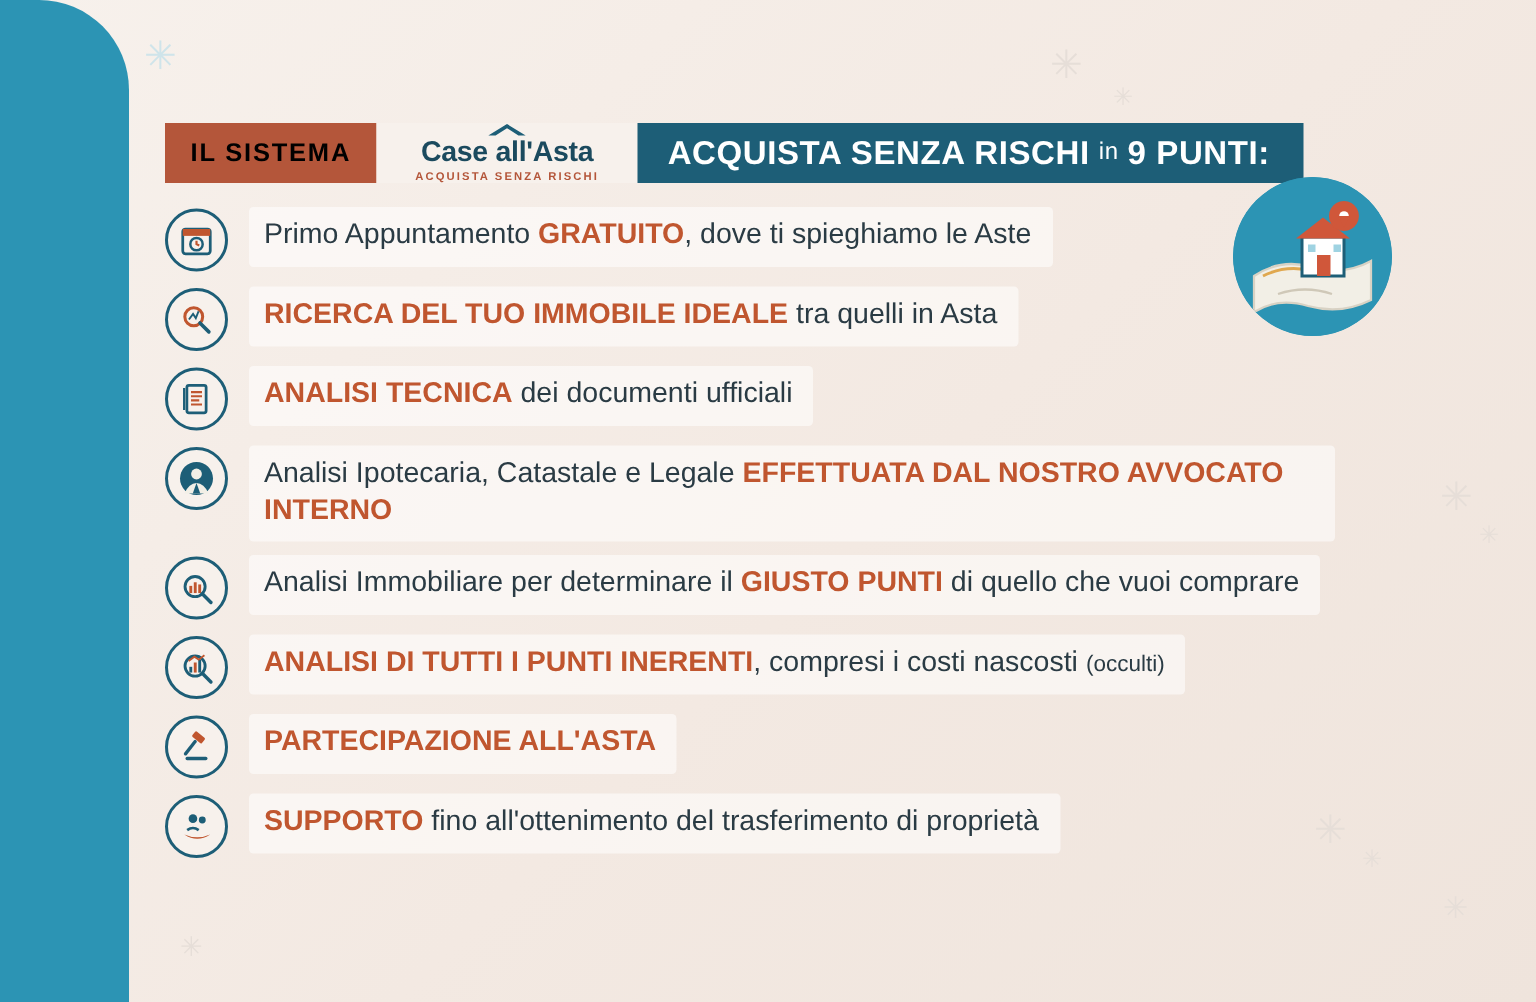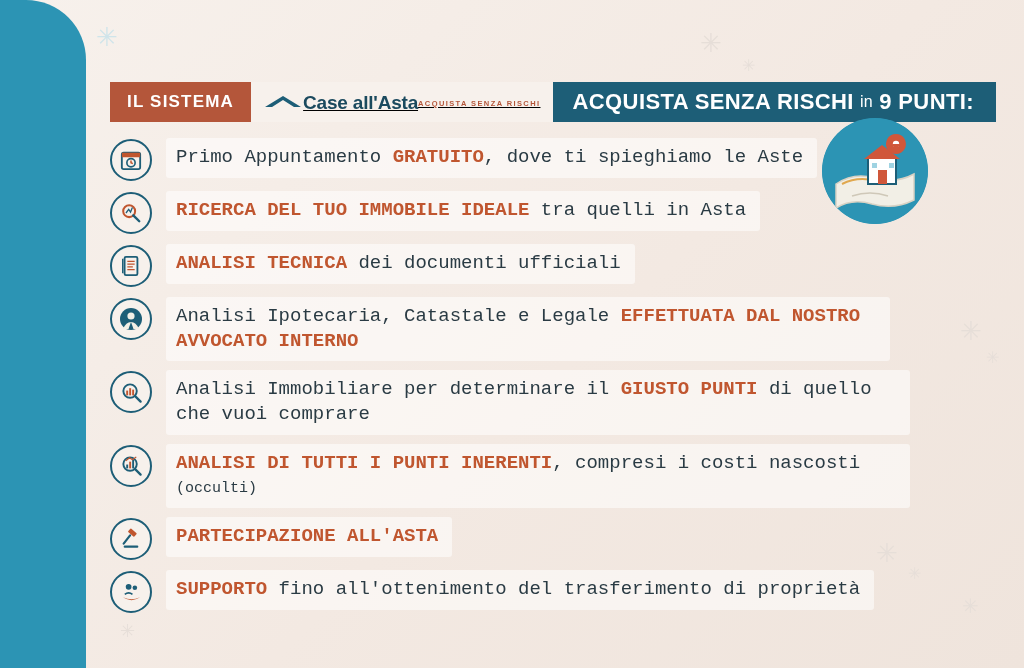--- a/index.html
+++ b/index.html
@@ -44,37 +44,36 @@
   #header {
     position: absolute;
     left: 110px;
     top: 82px;
     display: flex;
     align-items: stretch;
     height: 40px;
   }
   #tag-sistema {
     background: #b4563a;
-    color: #ffffff;
+    color: #000000;
     font-weight: bold;
     font-size: 17px;
     letter-spacing: 1.2px;
     display: flex;
     align-items: center;
     padding: 0 17px;
   }
   #brand {
     background: #f7f1ec;
     display: flex;
-    flex-direction: row;
+    flex-direction: column;
     align-items: center;
     justify-content: center;
     padding: 0 12px;
     min-width: 150px;
-    text-decoration: underline;
   }
   #brand-roof {
     width: 40px;
     height: 13px;
     margin-bottom: 1px;
   }
   #brand-name {
     font-size: 19px;
     font-weight: bold;
     color: #1b4a5e;
@@ -109,21 +108,20 @@
     border-radius: 50%;
     background: #2c94b4;
     overflow: hidden;
   }
   
   #list {
     position: absolute;
     left: 110px;
     top: 138px;
     width: 800px;
-    font-family: Liberation Mono, monospace;
   }
   .row {
     display: flex;
     align-items: flex-start;
     margin-bottom: 9px;
     min-height: 44px;
   }
   .icon-badge {
     flex: 0 0 auto;
     width: 42px;

